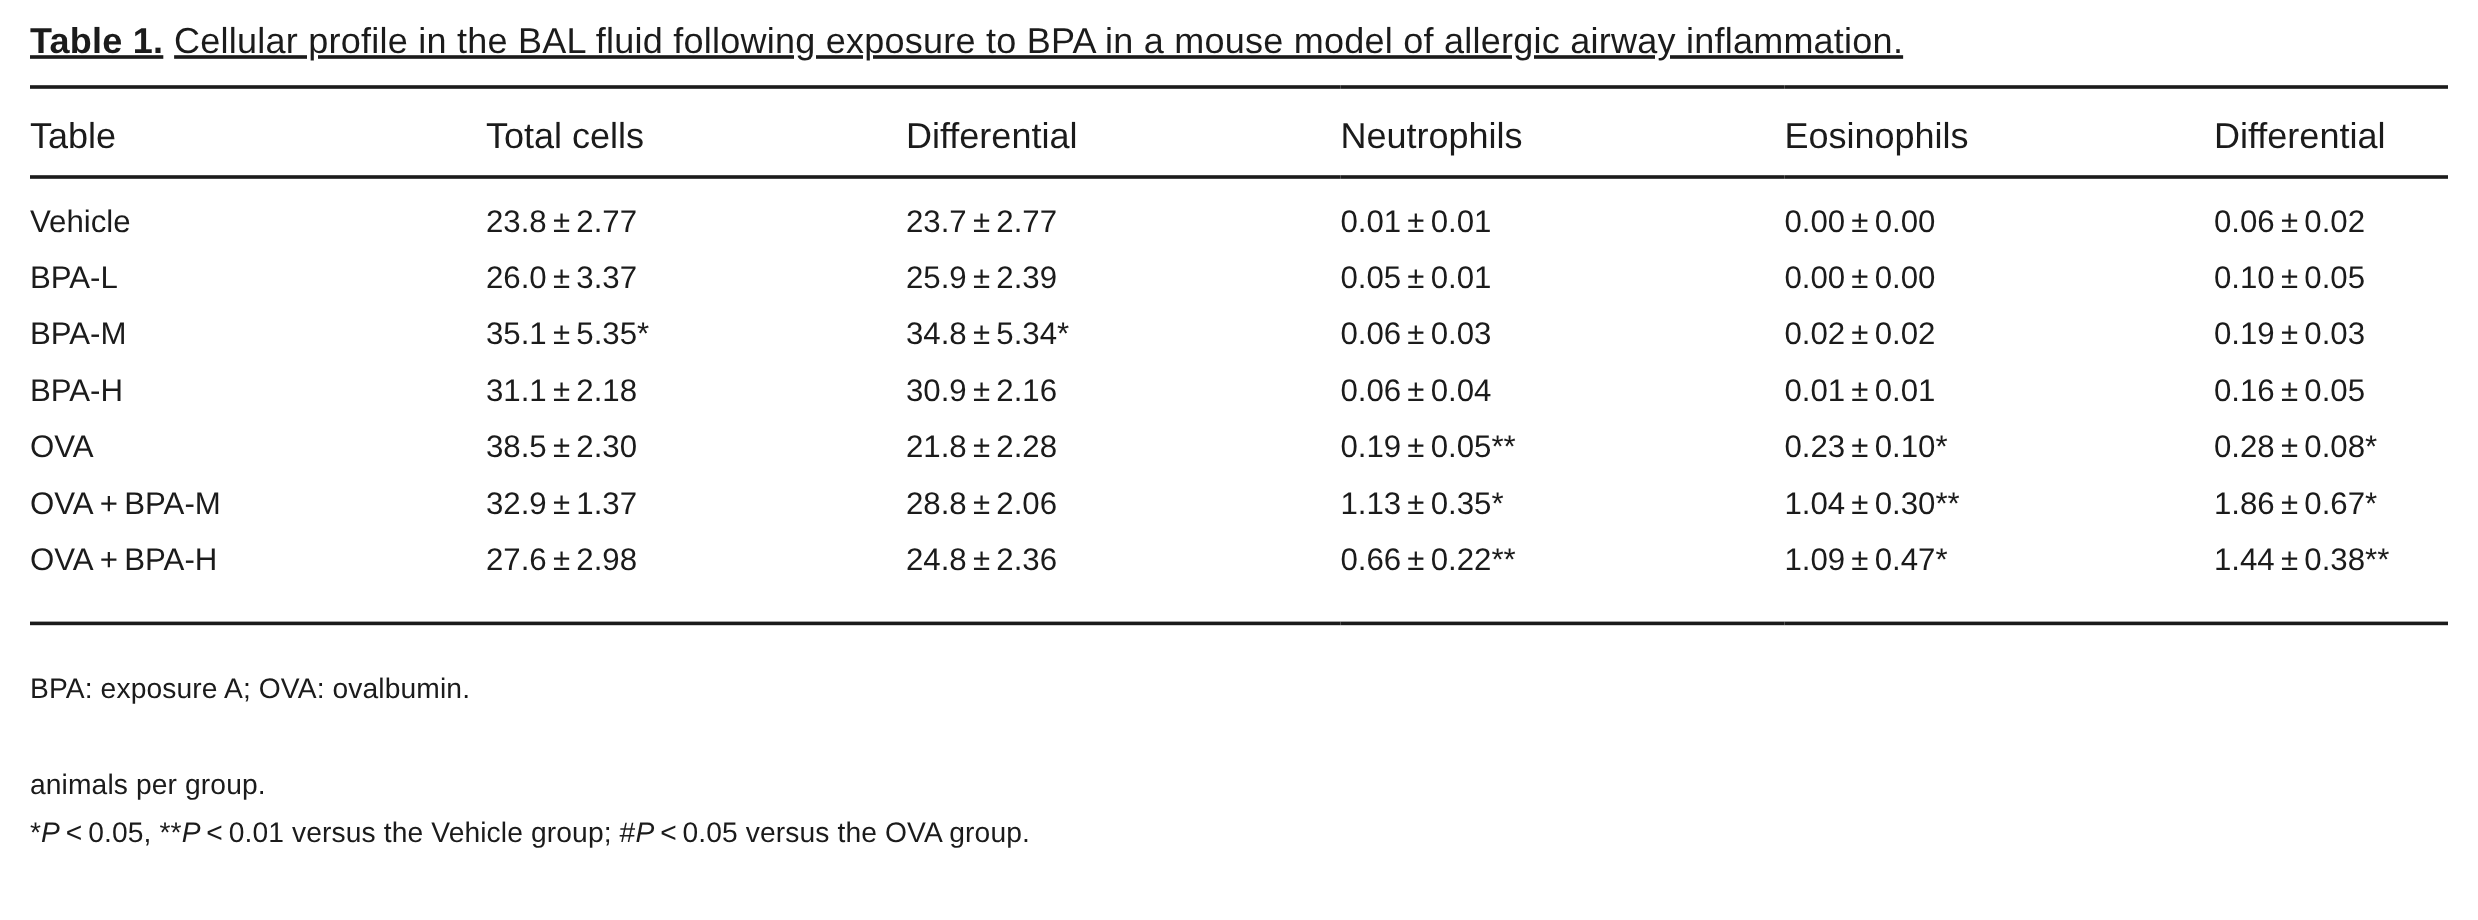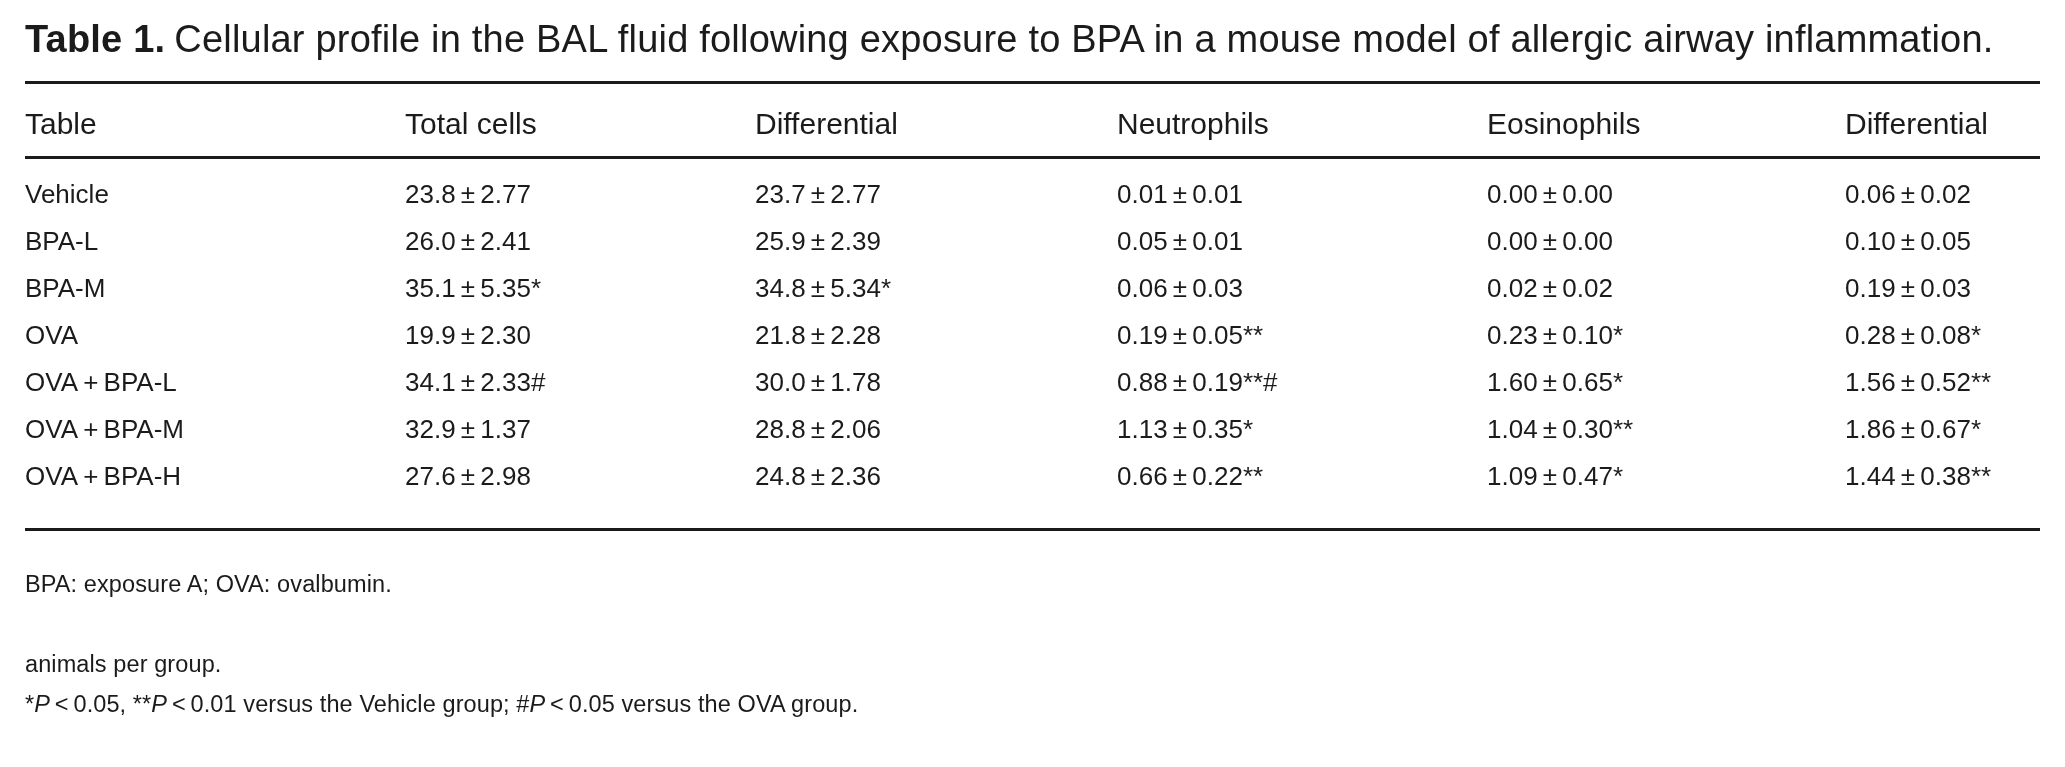--- a/index.html
+++ b/index.html
@@ -11,23 +11,24 @@
     height: 767px;
     background: #ffffff;
     color: #1b1b1b;
     font-family: "Liberation Sans", "DejaVu Sans", sans-serif;
     overflow: hidden;
   }
   .container {
     padding: 16px 25px 0 25px;
   }
   .title {
-    font-size: 38px;
+    font-size: 30px;
     line-height: 1.25;
     letter-spacing: 0.2px;
+    text-decoration: underline;
   }
   .title .title-label {
     font-weight: 700;
   }
   .title .title-text {
     margin-left: 9px;
   }
   table.data-table {
     width: 2015px;
     table-layout: fixed;
@@ -98,49 +99,49 @@
       <tr>
         <td>Vehicle</td>
         <td>23.8 ± 2.77</td>
         <td>23.7 ± 2.77</td>
         <td>0.01 ± 0.01</td>
         <td>0.00 ± 0.00</td>
         <td>0.06 ± 0.02</td>
       </tr>
       <tr>
         <td>BPA-L</td>
-        <td>26.0 ± 2.41</td>
+        <td>26.0 ± 3.37</td>
         <td>25.9 ± 2.39</td>
         <td>0.05 ± 0.01</td>
         <td>0.00 ± 0.00</td>
         <td>0.10 ± 0.05</td>
       </tr>
       <tr>
         <td>BPA-M</td>
         <td>35.1 ± 5.35*</td>
         <td>34.8 ± 5.34*</td>
         <td>0.06 ± 0.03</td>
         <td>0.02 ± 0.02</td>
         <td>0.19 ± 0.03</td>
       </tr>
       <tr>
+        <td>BPA-H</td>
+        <td>31.1 ± 2.18</td>
+        <td>30.9 ± 2.16</td>
+        <td>0.06 ± 0.04</td>
+        <td>0.01 ± 0.01</td>
+        <td>0.16 ± 0.05</td>
+      </tr>
+      <tr>
         <td>OVA</td>
-        <td>19.9 ± 2.30</td>
+        <td>38.5 ± 2.30</td>
         <td>21.8 ± 2.28</td>
         <td>0.19 ± 0.05**</td>
         <td>0.23 ± 0.10*</td>
         <td>0.28 ± 0.08*</td>
-      </tr>
-      <tr>
-        <td>OVA + BPA-L</td>
-        <td>34.1 ± 2.33#</td>
-        <td>30.0 ± 1.78</td>
-        <td>0.88 ± 0.19**#</td>
-        <td>1.60 ± 0.65*</td>
-        <td>1.56 ± 0.52**</td>
       </tr>
       <tr>
         <td>OVA + BPA-M</td>
         <td>32.9 ± 1.37</td>
         <td>28.8 ± 2.06</td>
         <td>1.13 ± 0.35*</td>
         <td>1.04 ± 0.30**</td>
         <td>1.86 ± 0.67*</td>
       </tr>
       <tr>

